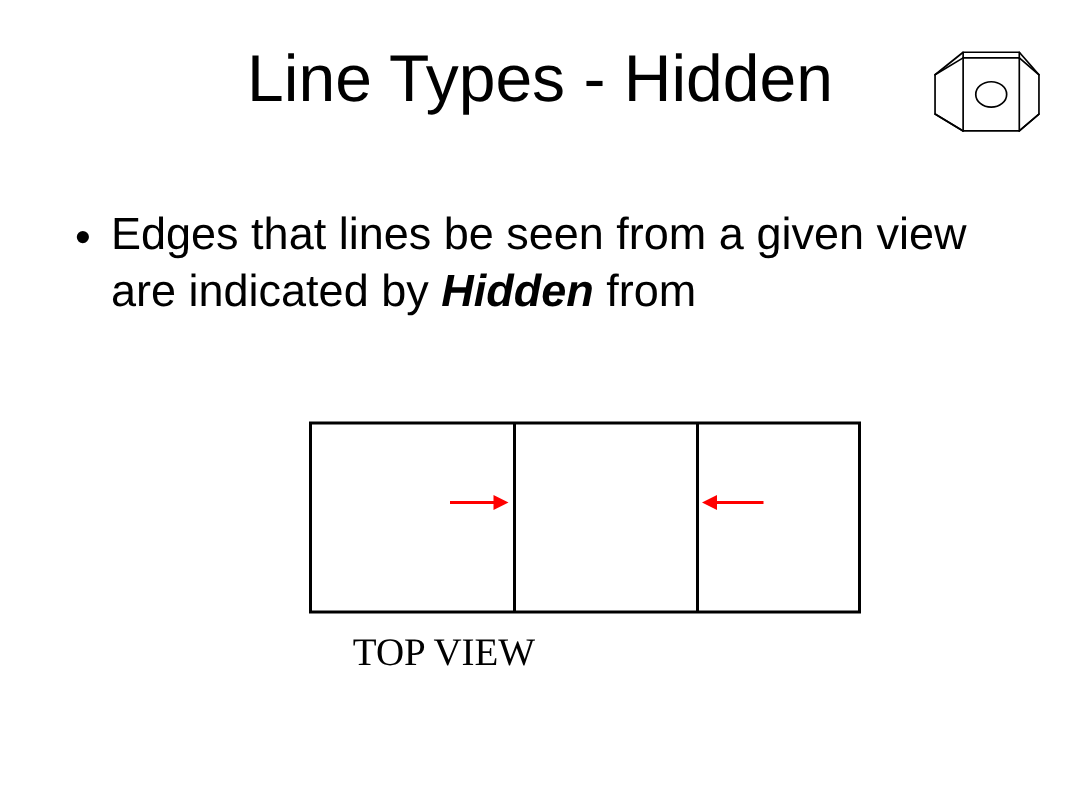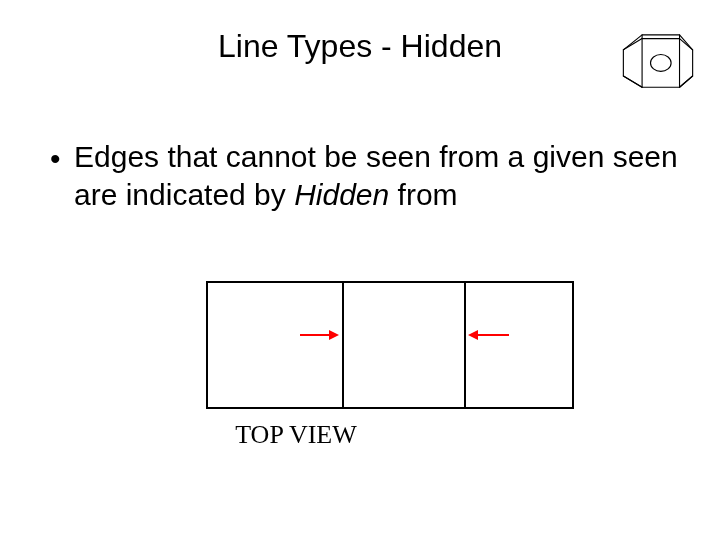--- a/index.html
+++ b/index.html
@@ -16,21 +16,21 @@
     position: relative;
     width: 720px;
     height: 540px;
   }
   .title {
     position: absolute;
     top: 28px;
     left: 0;
     width: 720px;
     text-align: center;
-    font-size: 32px;
+    font-size: 44px;
     font-weight: 400;
   }
   .corner-figure {
     position: absolute;
     top: 28px;
     right: 18px;
     width: 88px;
     height: 68px;
   }
   .bullet-row {
@@ -47,20 +47,21 @@
     width: 24px;
     flex: 0 0 24px;
     text-align: left;
     padding-top: 2px;
   }
   .bullet-text {
     flex: 1 1 auto;
   }
   .hidden-word {
     font-style: italic;
+    font-weight: bold;
   }
   .diagram {
     position: absolute;
     top: 280px;
     left: 205px;
     width: 370px;
     height: 130px;
   }
   .caption {
     position: absolute;
@@ -95,21 +96,21 @@
         <line x1="70" y1="62" x2="70" y2="10"></line>
 
         <ellipse cx="50" cy="36" rx="11" ry="9"></ellipse>
       </g>
     </svg>
   </div>
 
   <div class="bullet-row">
     <div class="bullet-dot">•</div>
     <div class="bullet-text">
-      <span>Edges that cannot be seen from a given seen are indicated by </span><span class="hidden-word">Hidden</span><span> from</span>
+      <span>Edges that lines be seen from a given view are indicated by </span><span class="hidden-word">Hidden</span><span> from</span>
     </div>
   </div>
 
   <div class="diagram">
     <svg viewBox="0 0 370 130" width="370" height="130">
 
       <rect x="2" y="2" width="366" height="126" fill="none" stroke="#000" stroke-width="2"></rect>
 
       <line x1="138" y1="2" x2="138" y2="128" stroke="#000" stroke-width="2"></line>
       <line x1="260" y1="2" x2="260" y2="128" stroke="#000" stroke-width="2"></line>

